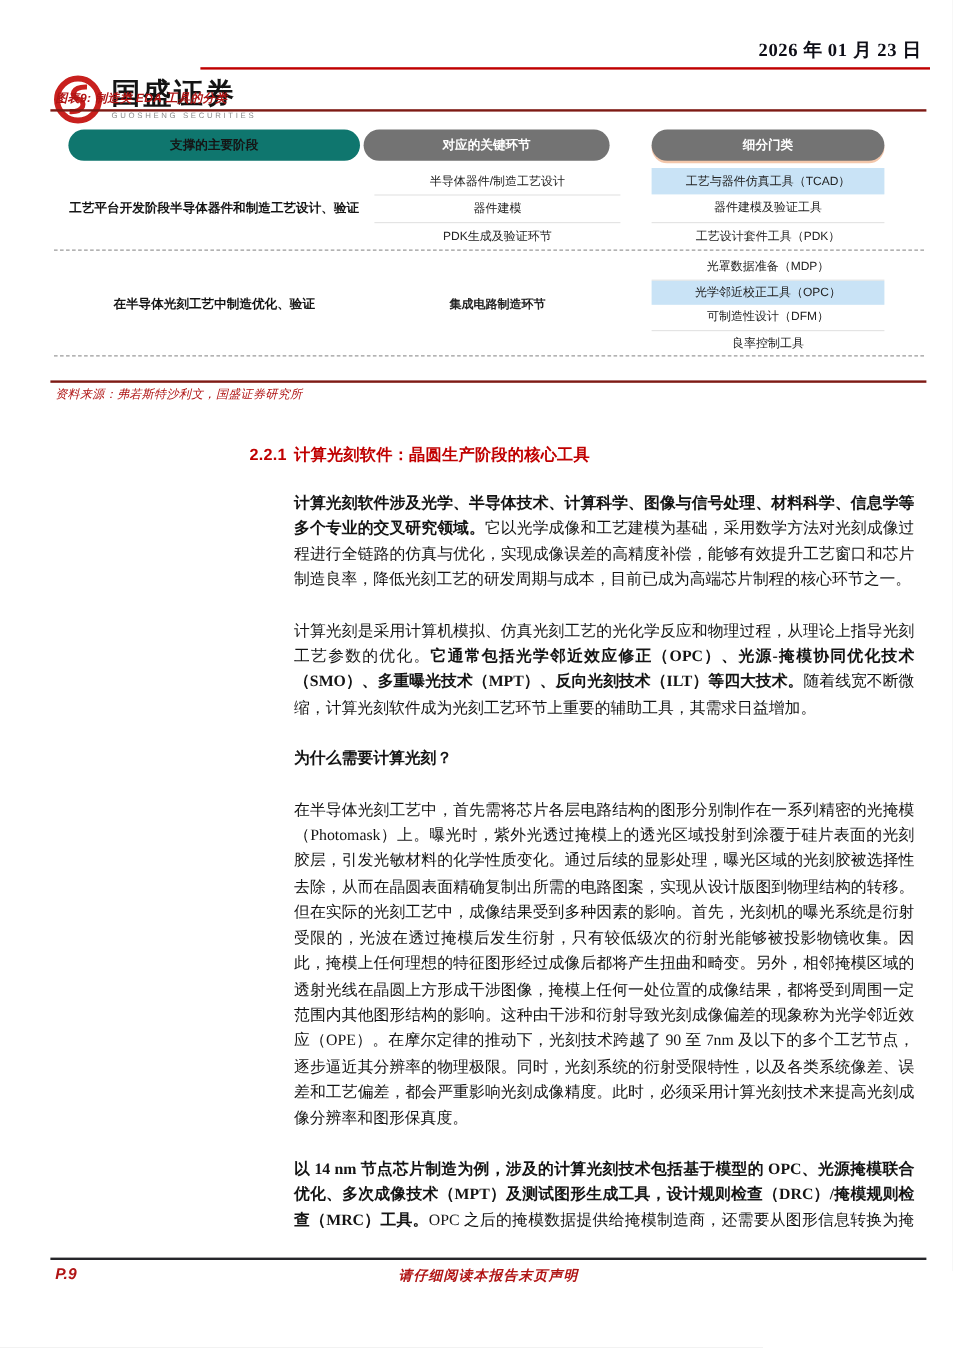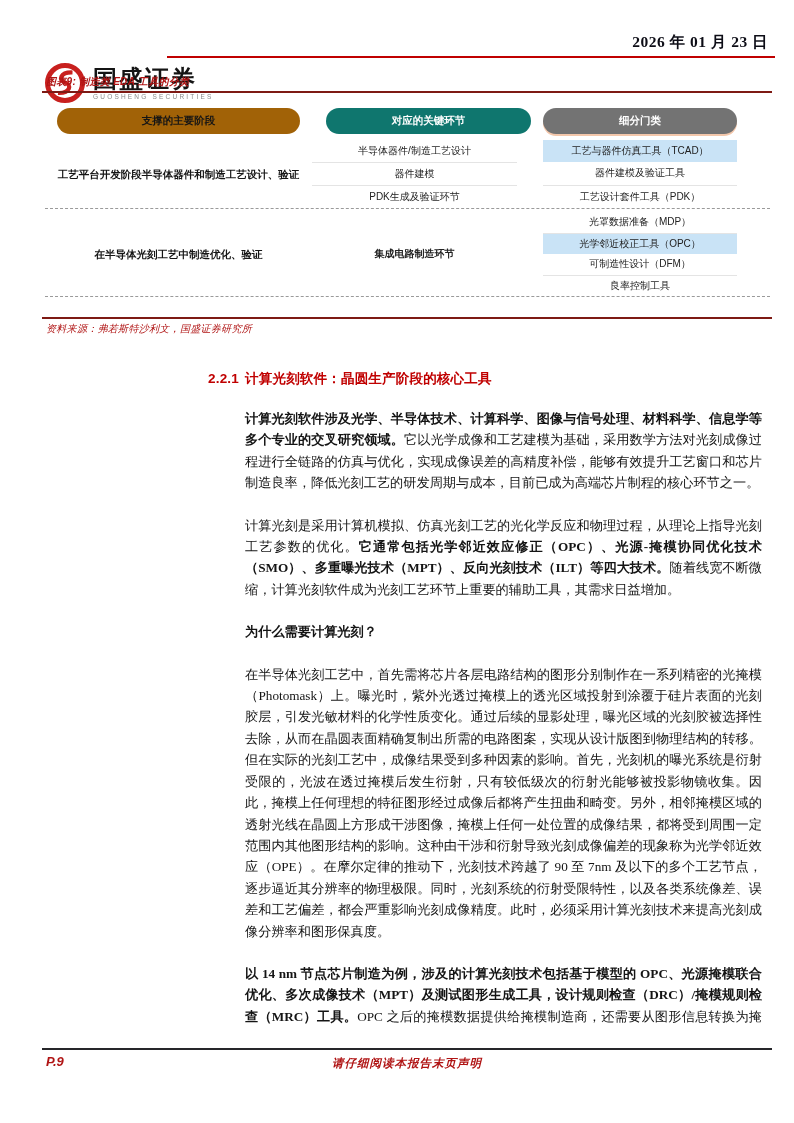--- a/index.html
+++ b/index.html
@@ -29,22 +29,22 @@
     position:absolute;left:46px;top:322px;font-size:10px;font-style:italic;font-weight:400;
     color:#b01414;letter-spacing:.3px;
   }
   
   .figure{position:absolute;left:45px;top:100px;width:725px;height:200px;}
   .pill{
     position:absolute;top:8px;height:26px;border-radius:13px;
     display:flex;align-items:center;justify-content:center;
     font-size:10.5px;font-weight:700;
   }
-  .pill-gray{left:12px;width:243px;background:#a16207;color:#151515;}
-  .pill-teal{left:281px;width:205px;background:#0f766e;color:#fff;}
+  .pill-gray{left:12px;width:243px;background:#0f766e;color:#151515;}
+  .pill-teal{left:258px;width:205px;background:#737373;color:#fff;}
   .pill-navy{left:498px;width:194px;background:#737373;color:#fff;box-shadow:0 2px 0 #f3c7ab;}
   .stage{position:absolute;left:0;width:725px;}
   .stage1{top:40px;height:68px;}
   .stage2{top:112px;height:84px;}
   .cell{position:absolute;top:0;bottom:0;}
   .cell.c1{left:12px;width:243px;display:flex;flex-direction:row;align-items:center;justify-content:center;gap:0;}
   .cell.c2{left:267px;width:205px;display:flex;flex-direction:column;}
   .cell.c3{left:498px;width:194px;display:flex;flex-direction:column;}
   .stage-title,.stage-sub{font-size:10.5px;font-weight:700;color:#151515;text-align:center;line-height:12px;}
   .row{

